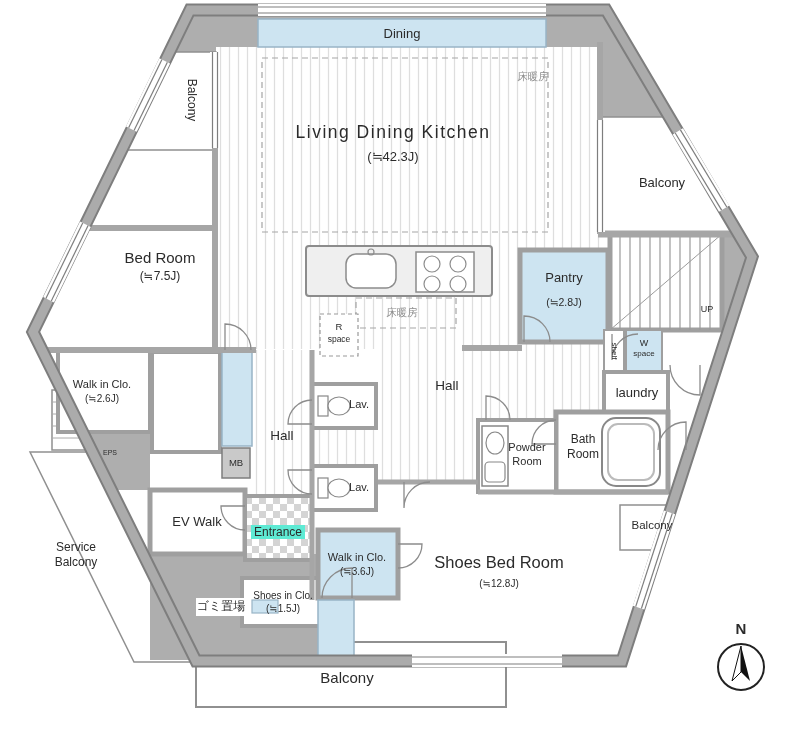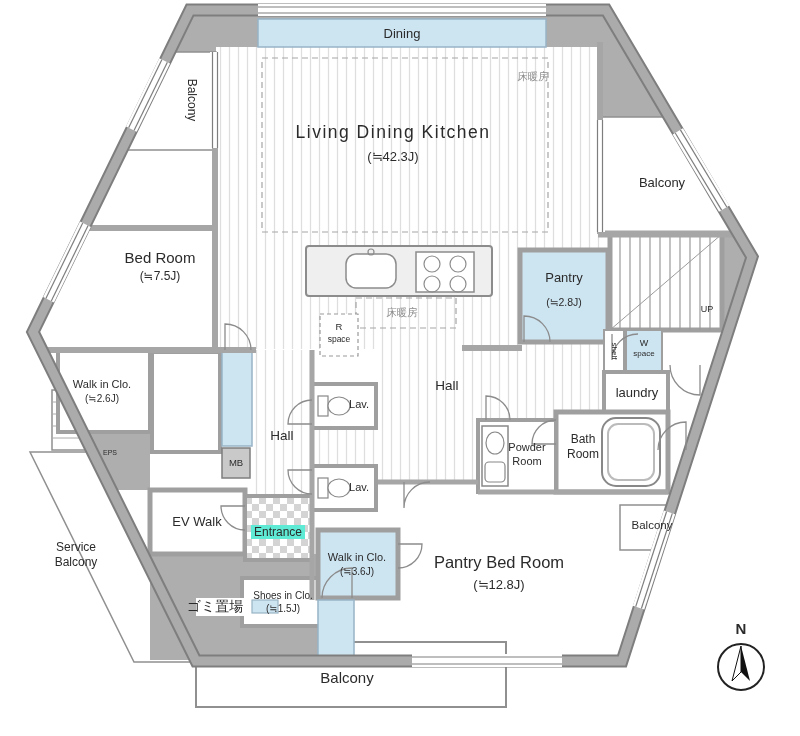--- a/index.html
+++ b/index.html
@@ -258,22 +258,22 @@
   <div class="lbl" style="left:102px;top:399px;font-size:10px">(≒2.6J)</div>
   <div class="lbl" style="left:282px;top:436px;font-size:13.5px">Hall</div>
   <div class="lbl" style="left:236px;top:463px;font-size:9.5px">MB</div>
   <div class="lbl" style="left:110px;top:452px;font-size:7px">EPS</div>
   <div class="lbl" style="left:197px;top:521px;font-size:13px">EV Walk</div>
   <div class="lbl bg" style="left:278px;top:532px;font-size:12px">Entrance</div>
   <div class="lbl" style="left:357px;top:557px;font-size:11px">Walk in Clo.</div>
   <div class="lbl" style="left:357px;top:572px;font-size:10px">(≒3.6J)</div>
   <div class="lbl" style="left:283px;top:596px;font-size:10px">Shoes in Clo.</div>
   <div class="lbl" style="left:283px;top:609px;font-size:10px">(≒1.5J)</div>
-  <div class="lbl" style="left:499px;top:562px;font-size:16.5px">Pantry Bed Room</div>
-  <div class="lbl" style="left:499px;top:584px;font-size:13px">(≒12.8J)</div>
+  <div class="lbl" style="left:499px;top:562px;font-size:16.5px">Shoes Bed Room</div>
+  <div class="lbl" style="left:499px;top:584px;font-size:10px">(≒12.8J)</div>
   <div class="lbl" style="left:652px;top:526px;font-size:11.5px">Balcony</div>
   <div class="lbl" style="left:76px;top:547px;font-size:12px">Service</div>
   <div class="lbl" style="left:76px;top:562px;font-size:12px">Balcony</div>
-  <div class="lbl" style="left:215px;top:606px;font-size:14px">ゴミ置場</div>
+  <div class="lbl" style="left:221px;top:606px;font-size:12px">ゴミ置場</div>
   <div class="lbl" style="left:347px;top:677px;font-size:15px">Balcony</div>
   <div class="lbl bold" style="left:741px;top:628px;font-size:15px">N</div>
 
 </div>
 
 </body></html>

